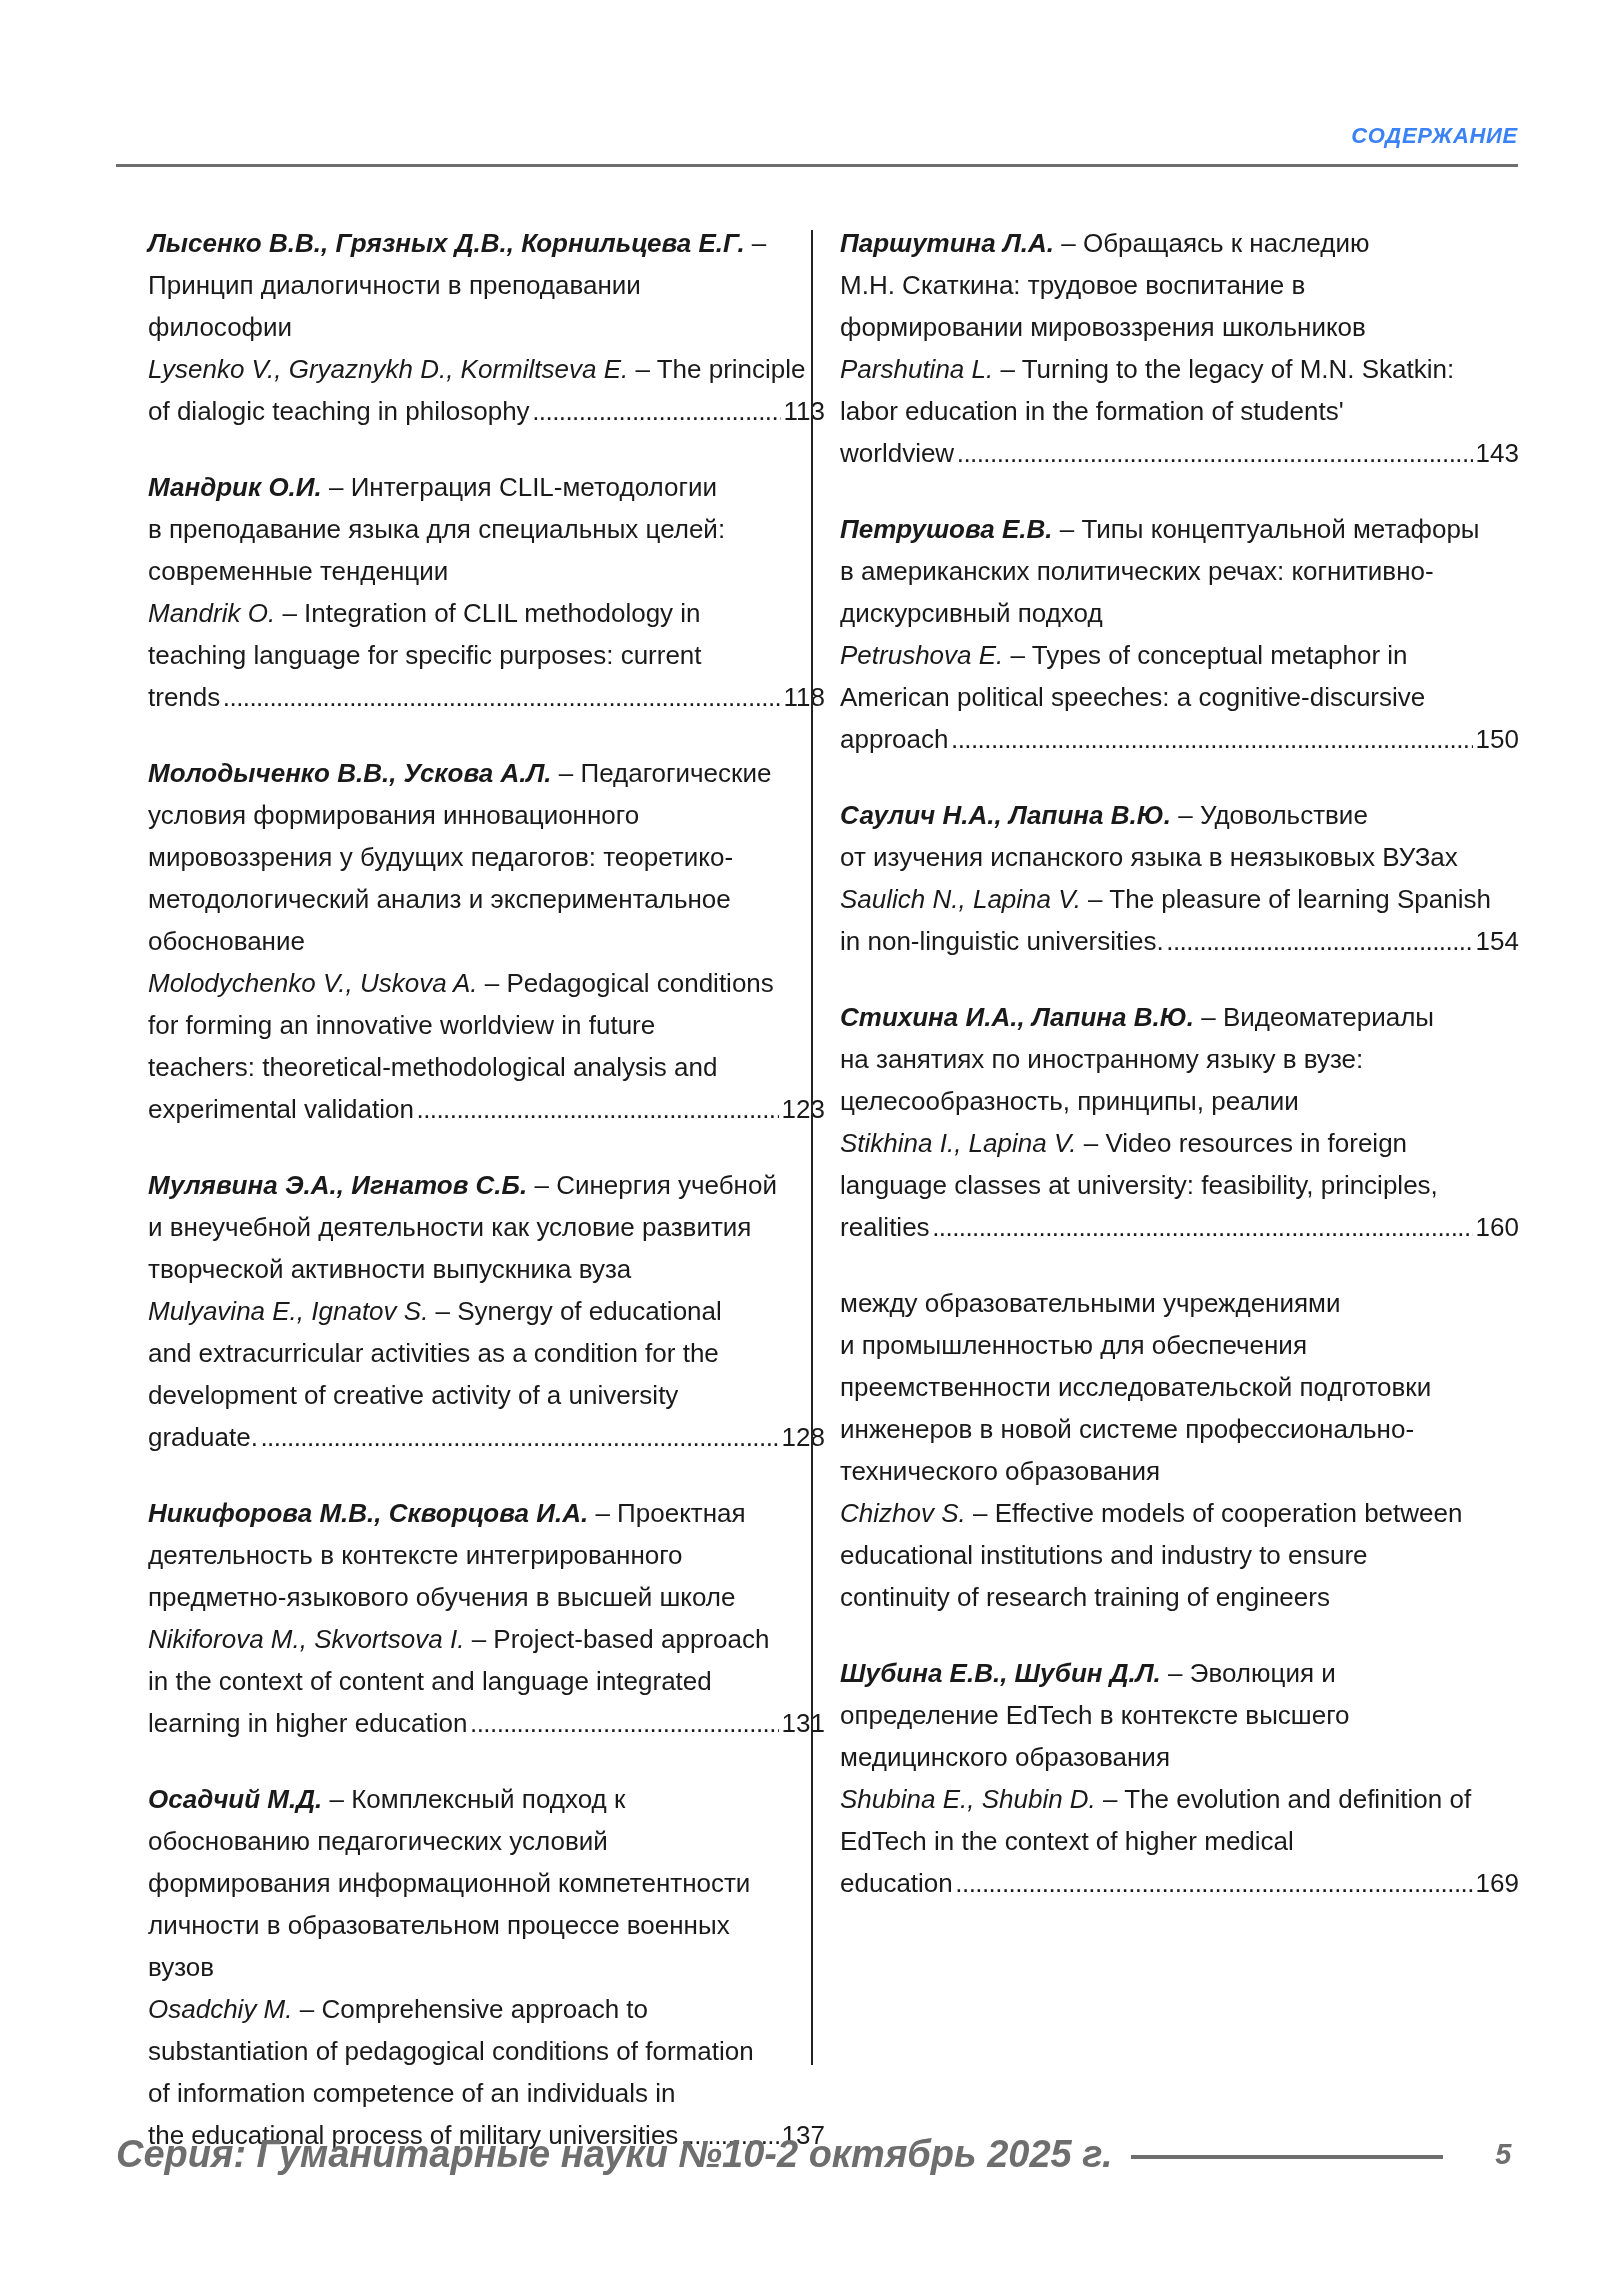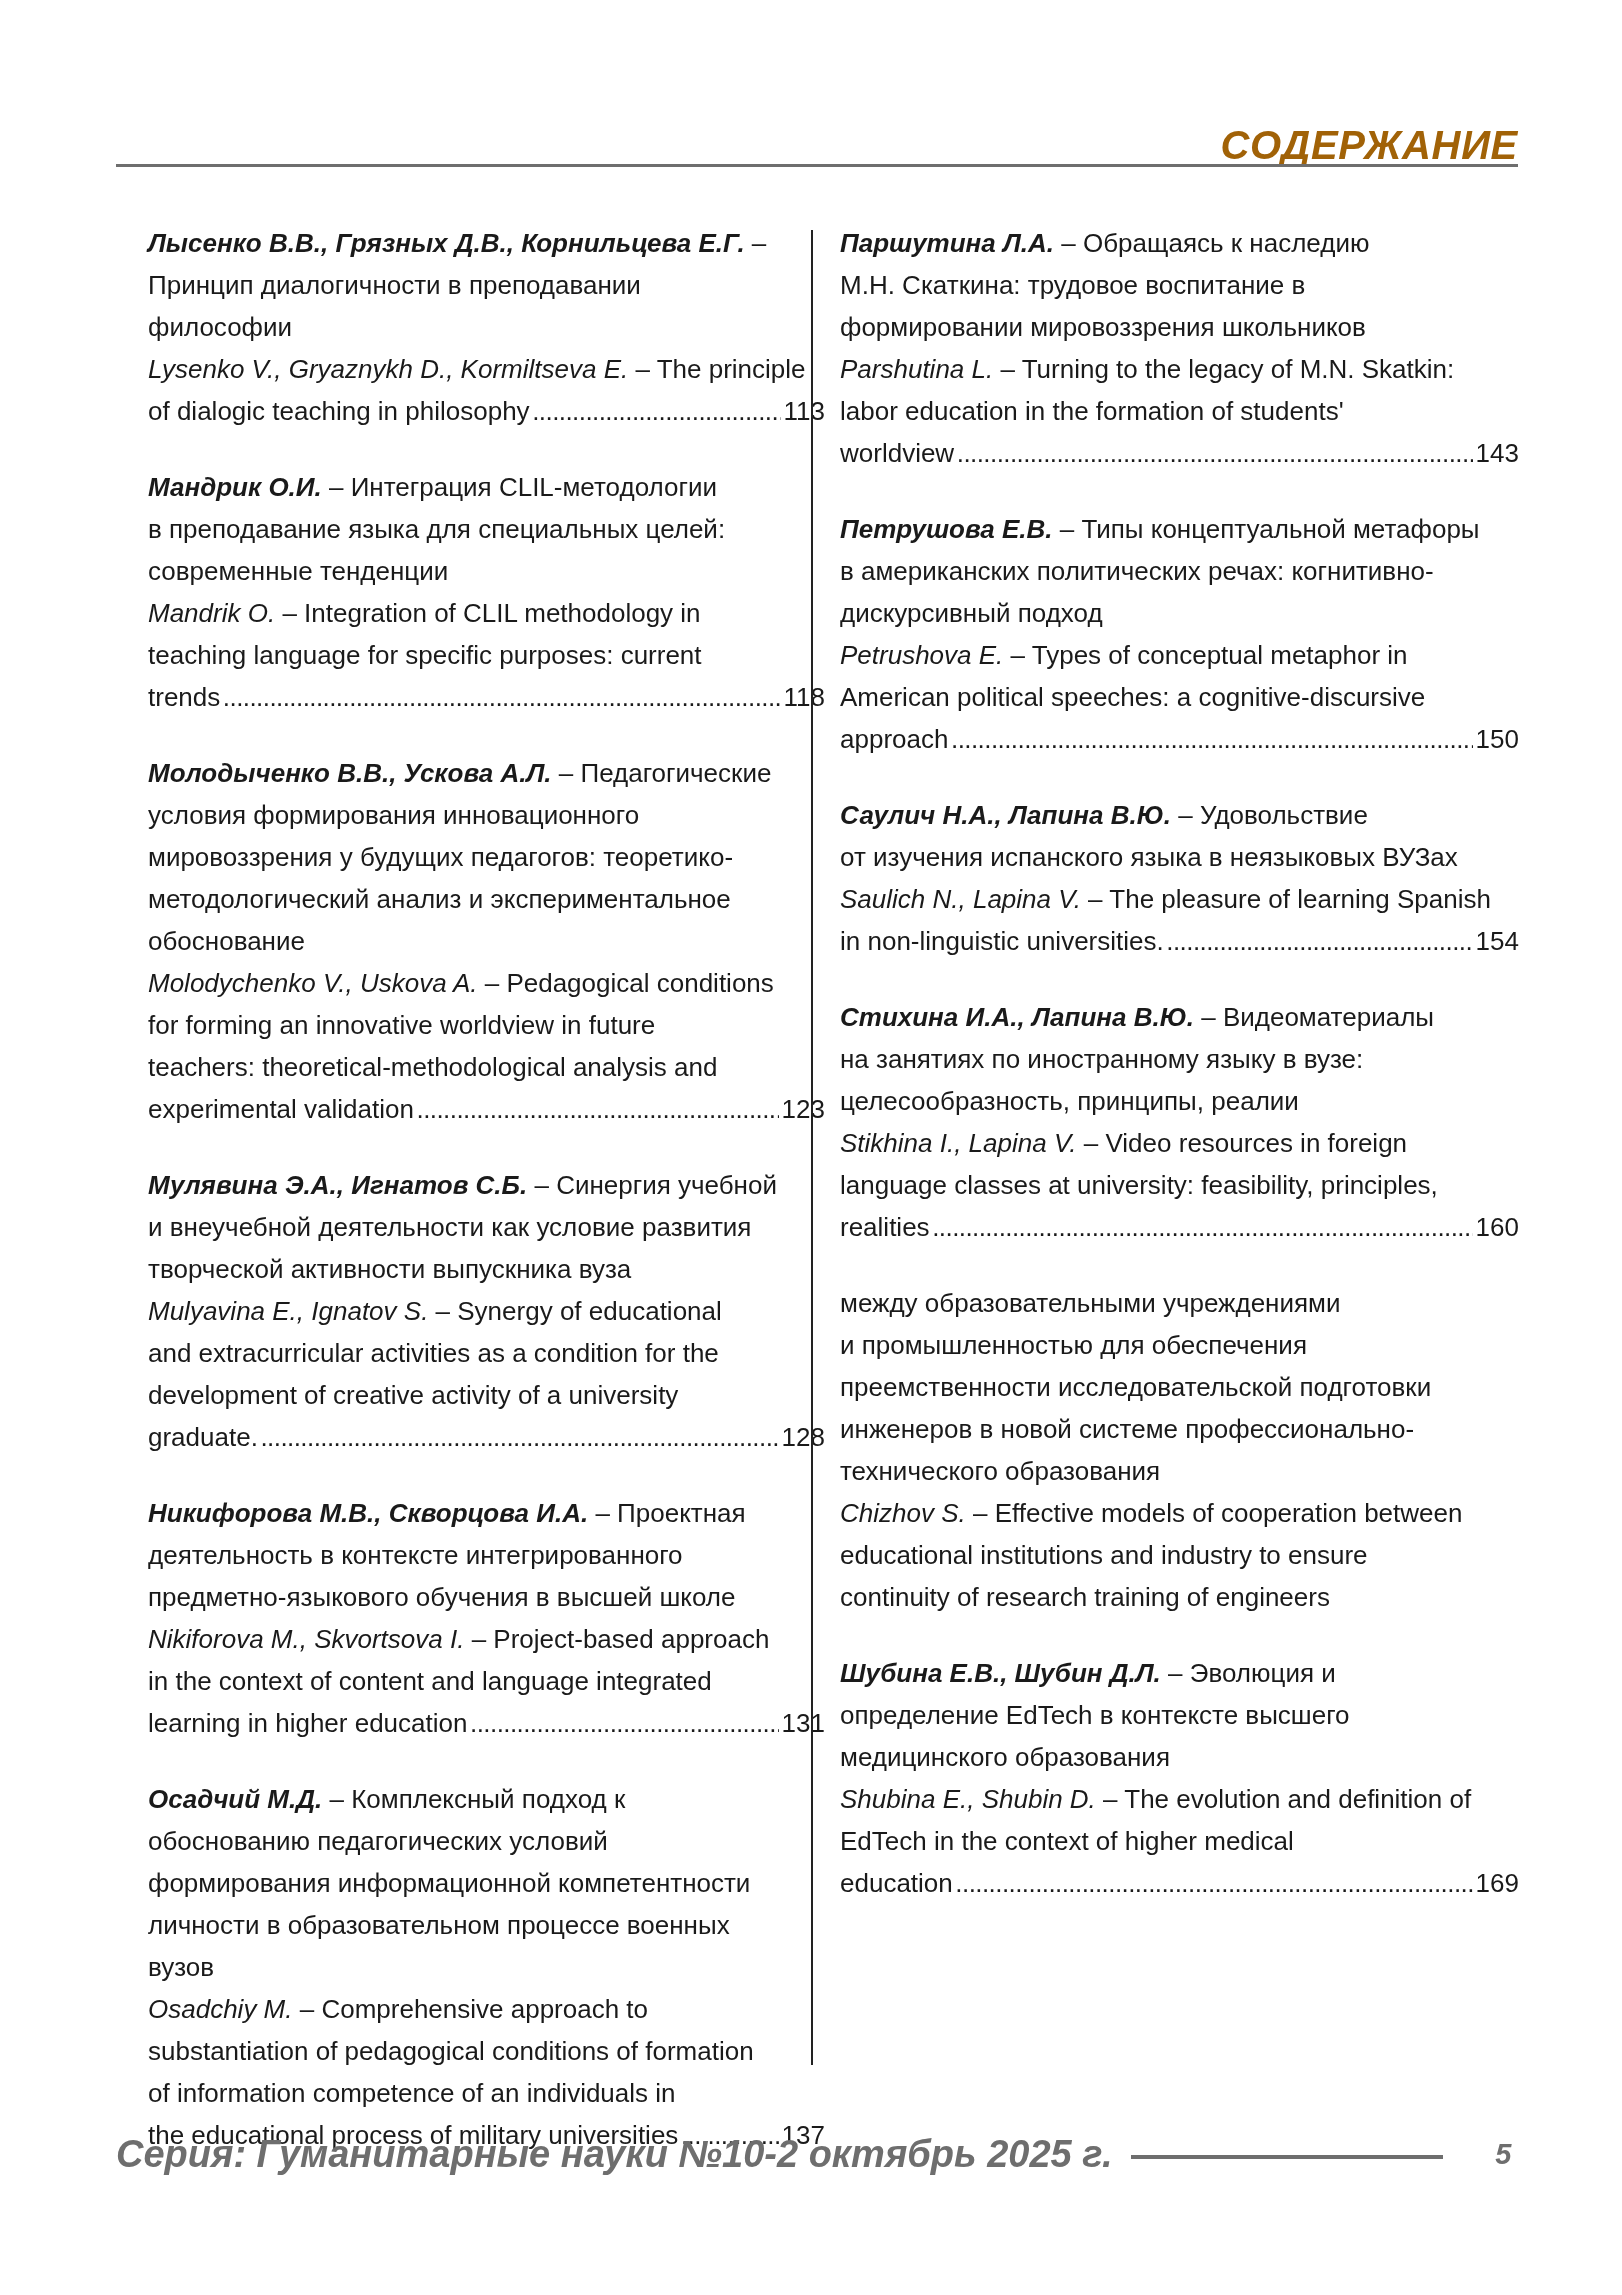--- a/index.html
+++ b/index.html
@@ -1,19 +1,19 @@
 <!DOCTYPE html>
 <html style="font-size:10.5px"><head>
 <meta charset="utf-8">
 <style>
   html, body { margin: 0; padding: 0; background: #ffffff; }
   body { width: 1623px; height: 2295px; position: relative; overflow: hidden;
          font-family: "Liberation Sans", "DejaVu Sans", sans-serif; color: #1a1a1a; }
-  .header-title { position: absolute; right: 105px; top: 123px; font-size: 40px; font-weight: bold;
-                  font-style: italic; color: #a16207; letter-spacing: 0.7px; }
+  .header-title { position: absolute; right: 105px; top: 123px; font-size: 22px; font-weight: bold;
+                  font-style: italic; color: #3b82f6; letter-spacing: 0.7px; }
   .header-rule { position: absolute; left: 116px; width: 1402px; top: 164px; height: 3.3px; background: #6e6e6e; }
   .col { position: absolute; top: 222px; }
   .col-left { left: 124px; width: 677px; margin-left: 24px; }
   .col-right { left: 840px; width: 679px; }
   .divider { position: absolute; left: 811px; top: 230px; width: 2px; height: 1835px; background: #222222; }
   .entry { font-size: 26px; line-height: 42px; margin-bottom: 34px; }
   .entry .ru-authors { font-weight: bold; font-style: italic; }
   .entry .en-authors { font-style: italic; }
   .line { display: block; white-space: nowrap; }
   .leader { display: flex; align-items: flex-end; white-space: nowrap; }

